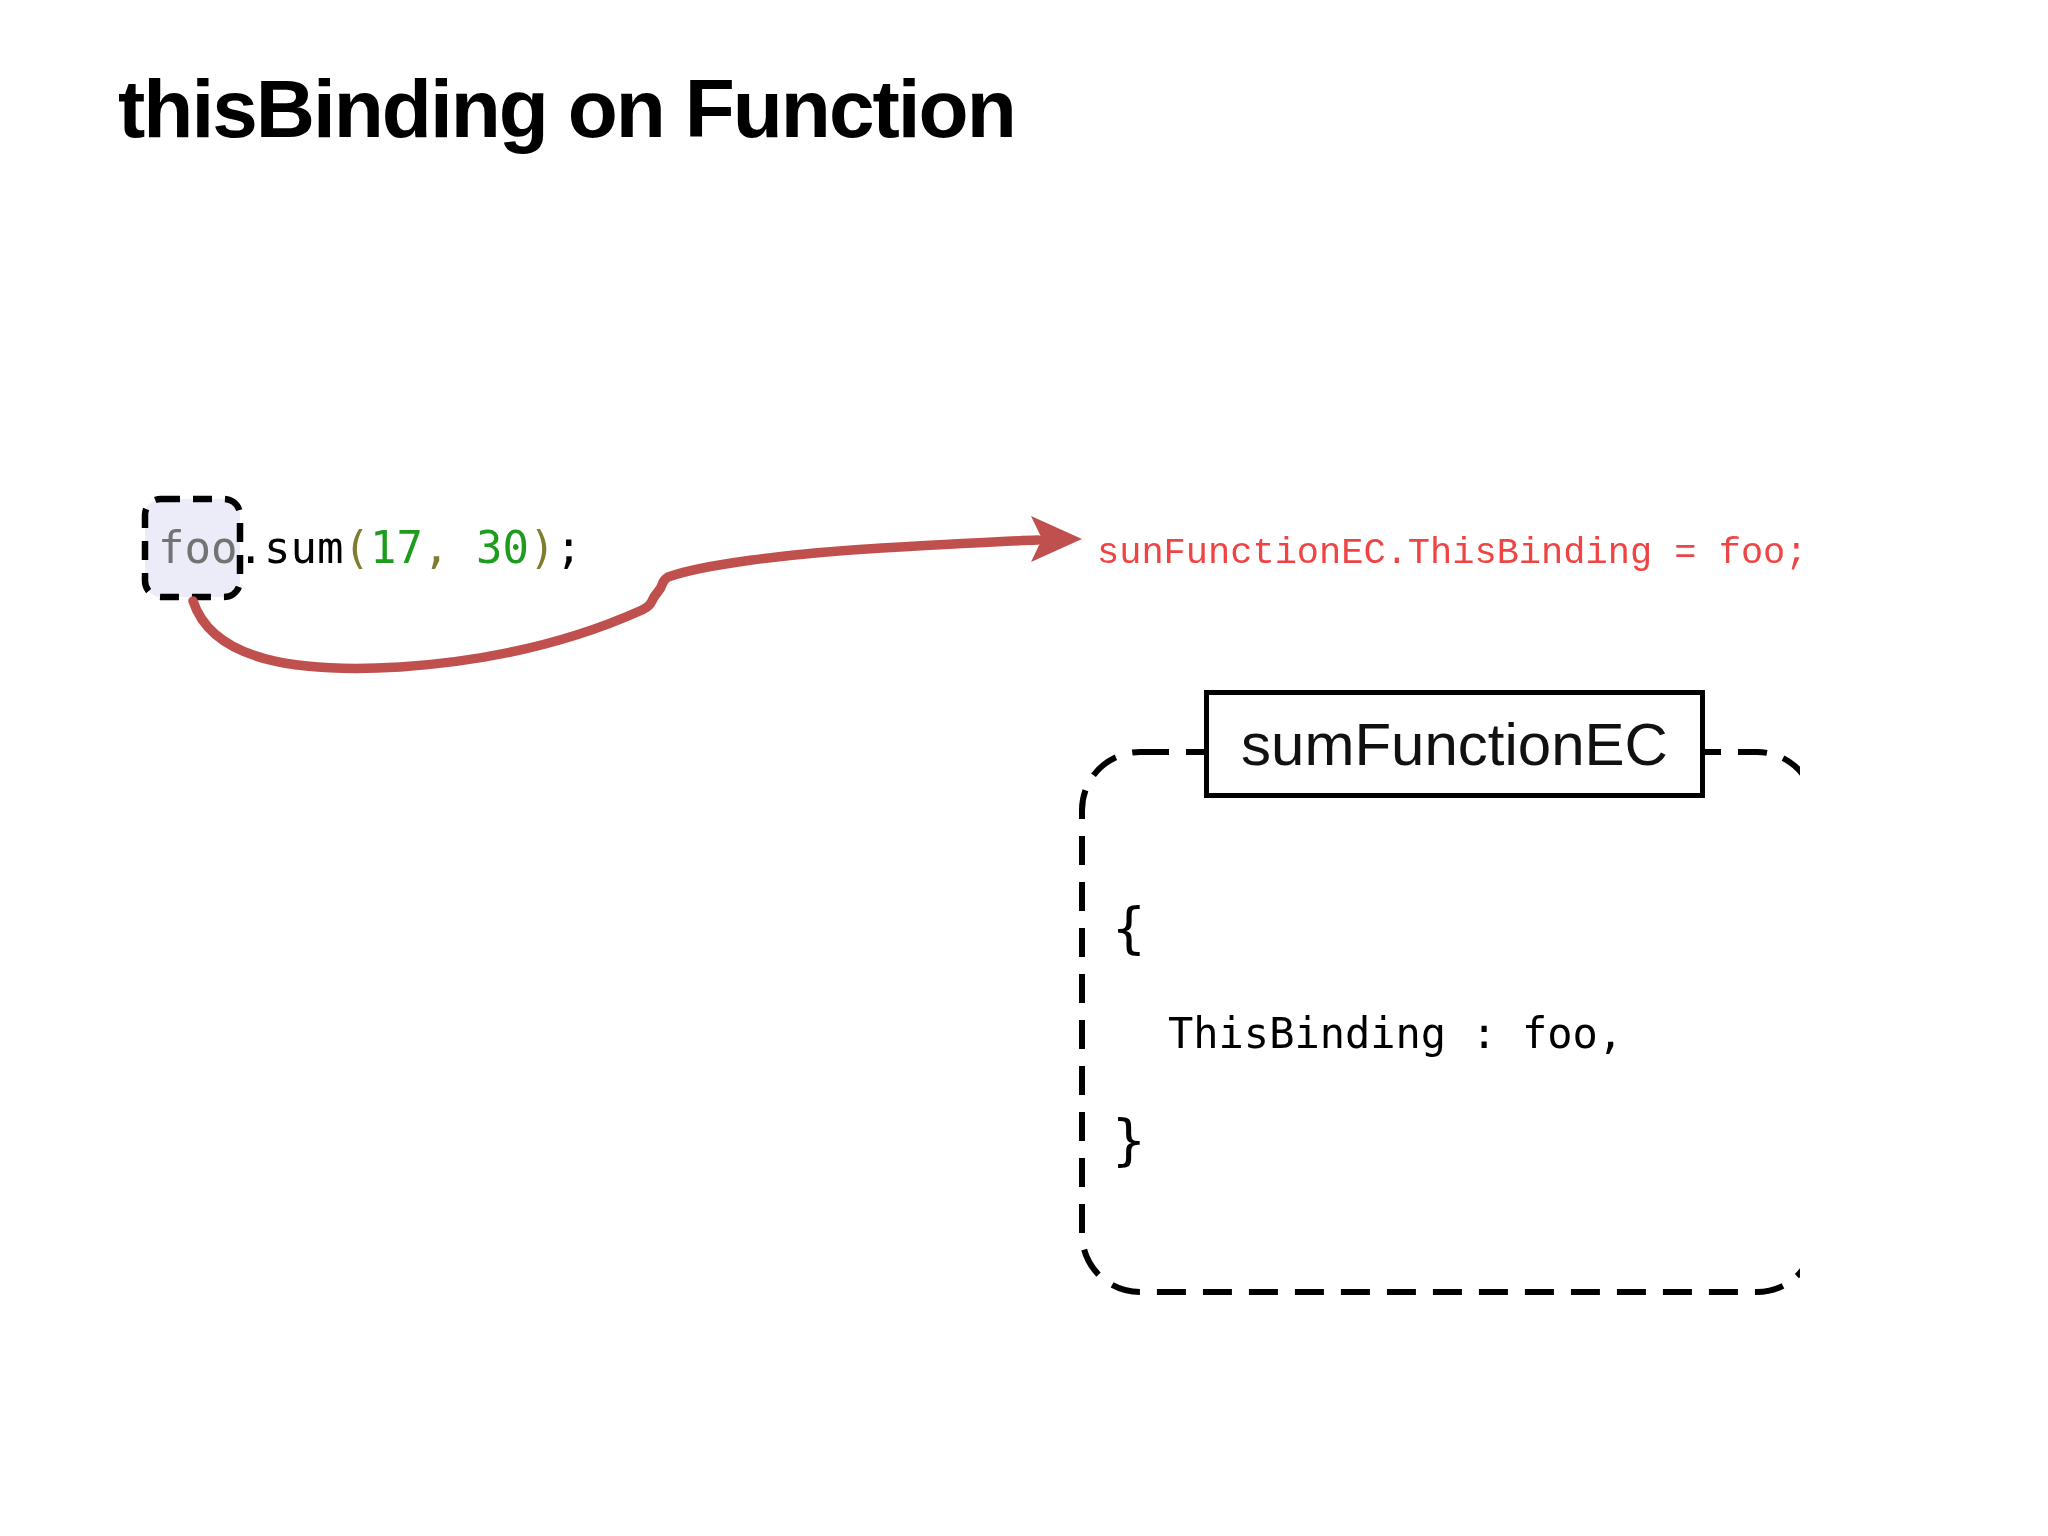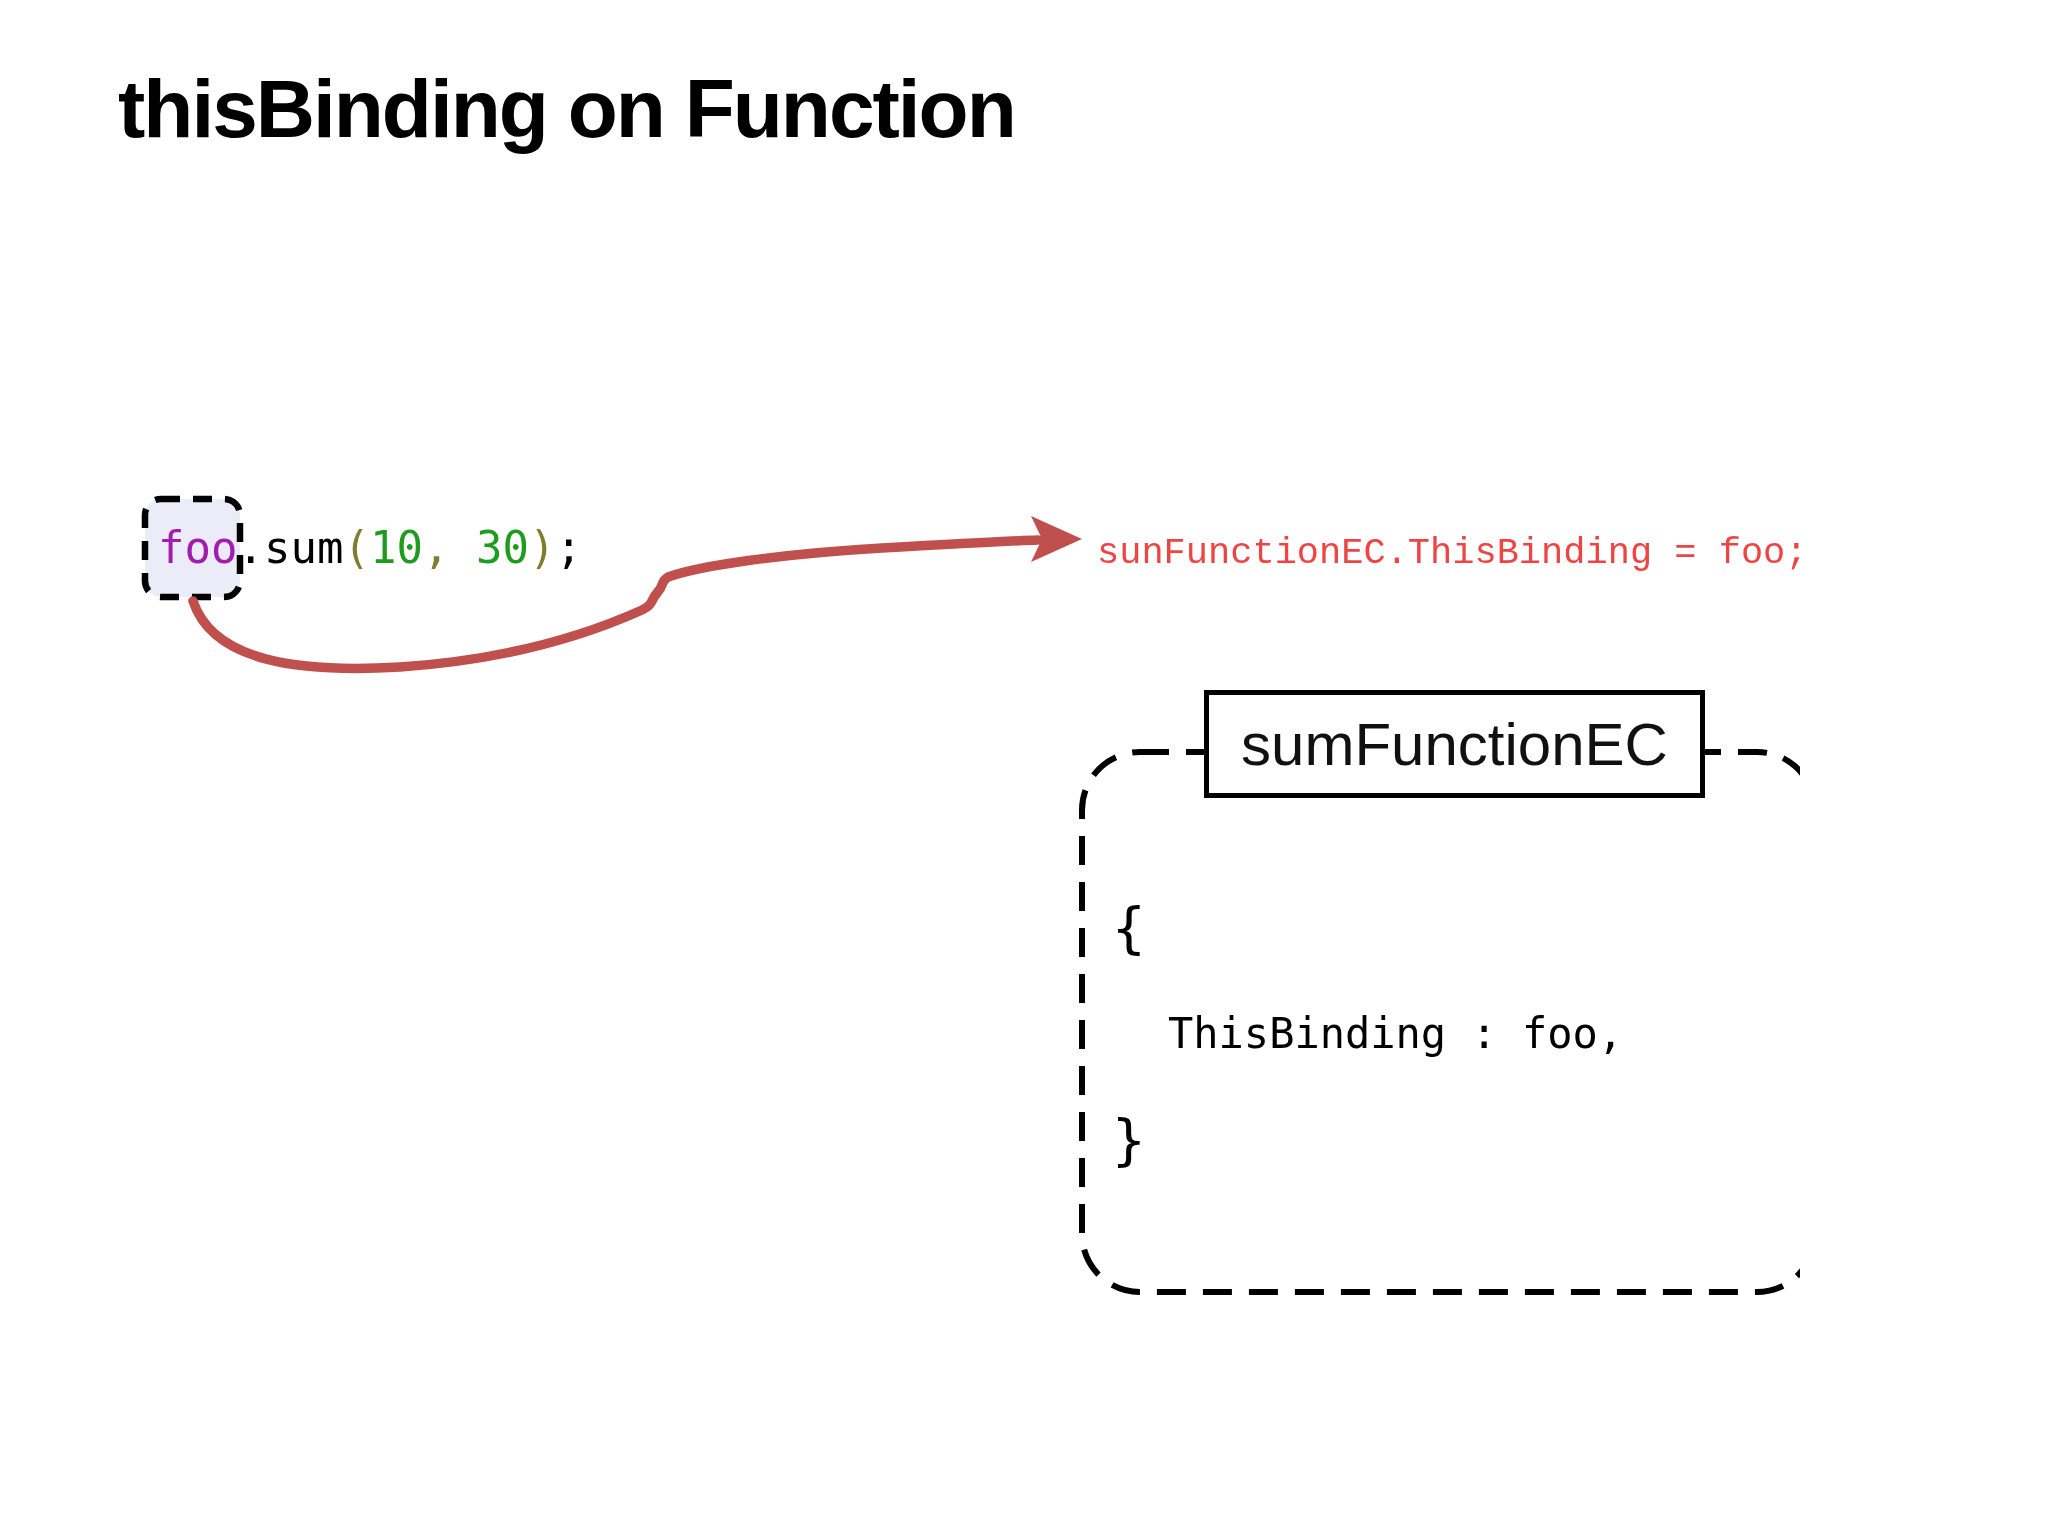--- a/index.html
+++ b/index.html
@@ -37,21 +37,21 @@
   .code-call {
     position: absolute;
     left: 158px;
     top: 526px;
     font-family: "DejaVu Sans Mono", monospace;
     font-size: 44px;
     line-height: 44px;
     white-space: pre;
     color: #000000;
   }
-  .tok-object  { color: #a21caf; }
+  .tok-object  { color: #737373; }
   .tok-default { color: #000000; }
   .tok-olive   { color: #7f7d2e; }
   .tok-number  { color: #1e9c1e; }
 
   
   .assignment-code {
     position: absolute;
     left: 1097px;
     top: 535px;
     font-family: Liberation Mono, monospace;
@@ -111,21 +111,21 @@
              C 505 660, 582 637, 642 610
              C 654 604, 650 601, 657 593
              C 665 584, 660 582, 668 577
              C 702 565, 782 554, 882 548
              C 952 544, 1008 541, 1038 540" fill="none" stroke="#c0504d" stroke-width="9.5" stroke-linecap="round"></path>
     <path d="M 1082 539 L 1031 516 L 1042 539 L 1031 562 Z" fill="#c0504d" stroke="none"></path>
   </svg>
 
   <h1 class="slide-title">thisBinding on Function</h1>
 
-  <div class="code-call"><span class="tok-object">foo</span><span class="tok-default">.</span><span class="tok-default">sum</span><span class="tok-olive">(</span><span class="tok-number">10</span><span class="tok-olive">, </span><span class="tok-number">30</span><span class="tok-olive">)</span><span class="tok-default">;</span></div>
+  <div class="code-call"><span class="tok-object">foo</span><span class="tok-default">.</span><span class="tok-default">sum</span><span class="tok-olive">(</span><span class="tok-number">17</span><span class="tok-olive">, </span><span class="tok-number">30</span><span class="tok-olive">)</span><span class="tok-default">;</span></div>
 
   <div class="assignment-code">sunFunctionEC.ThisBinding = foo;</div>
 
   <div class="ec-label-box">
     <span class="ec-label-text">sumFunctionEC</span>
   </div>
 
   <div class="ec-line ec-brace-open">{</div>
   <div class="ec-line ec-binding">ThisBinding : foo,</div>
   <div class="ec-line ec-brace-close">}</div>

